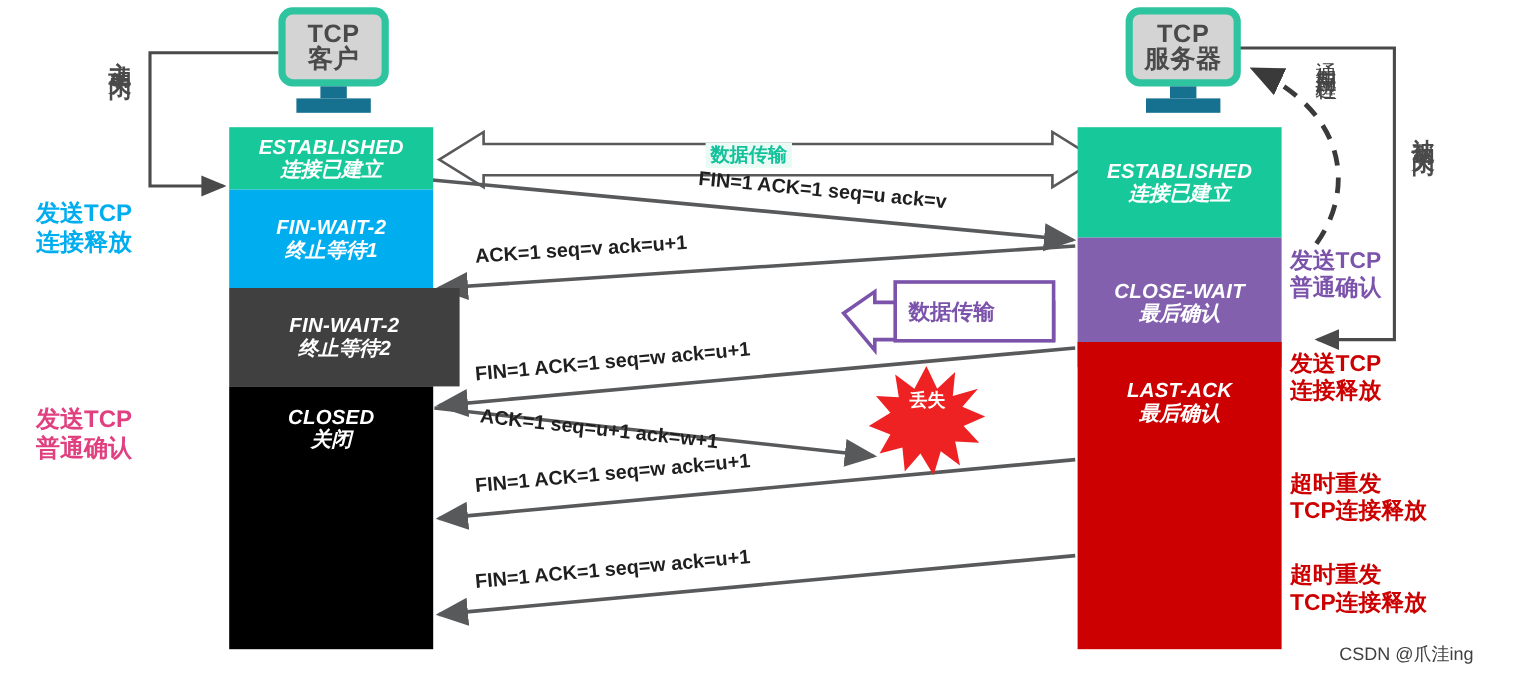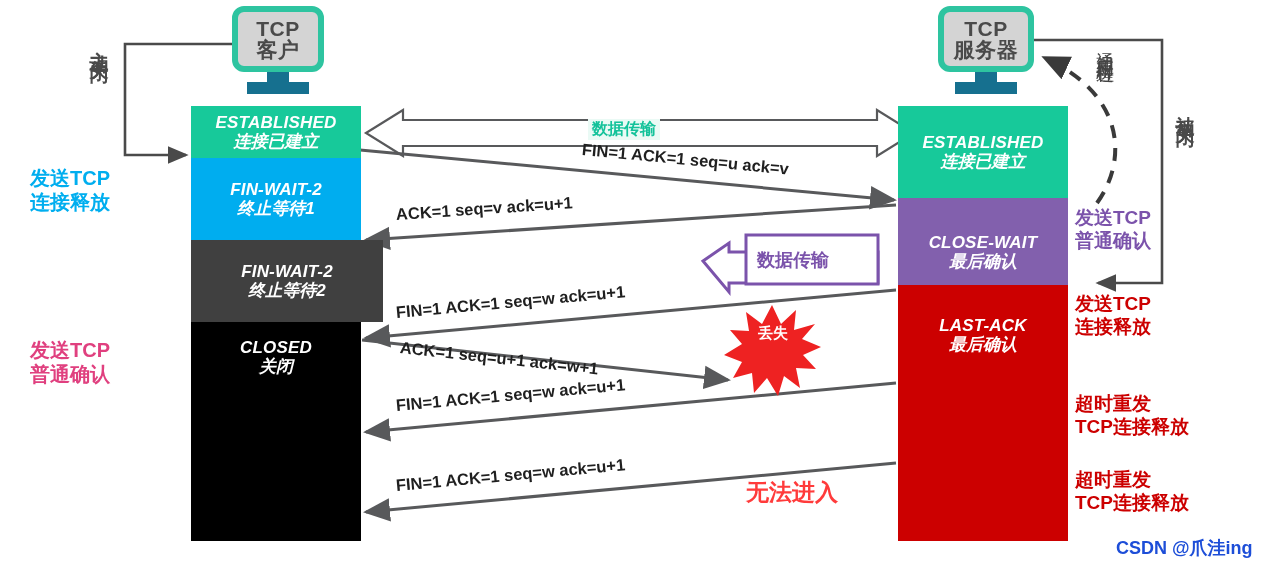--- a/index.html
+++ b/index.html
@@ -130,24 +130,23 @@
     color:#ffffff;
     font-weight:bold;
     font-size:15px;
     white-space:nowrap;
     text-align:center;
   }
 
   
   .watermark{
     position:absolute;
-    color:#1d4ed8;
-    font-size:18px;
-    white-space:nowrap;
-    font-weight:bold;
+    color:#404040;
+    font-size:15px;
+    white-space:nowrap;
   }
   svg{position:absolute;top:0;left:0;overflow:visible;}
 </style>
 </head>
 <body>
 
 <div id="stage">
 
   <svg width="1269" height="566">
     <defs>
@@ -316,18 +315,17 @@
 
   <div class="pkt" style="left:400px;top:338px;transform:rotate(6.2deg);transform-origin:left center;">ACK=1   seq=u+1   ack=w+1</div>
 
   <div class="pkt" style="left:396px;top:396px;transform:rotate(-5.2deg);transform-origin:left center;">FIN=1   ACK=1   seq=w   ack=u+1</div>
 
   <div class="pkt" style="left:396px;top:476px;transform:rotate(-5.2deg);transform-origin:left center;">FIN=1   ACK=1   seq=w   ack=u+1</div>
 
   <div class="burst-label" style="left:744px;top:324px;width:58px;">丢失</div>
 
   <div class="note" style="left:746px;top:478px;color:#ff3b3b;font-size:23px;text-shadow:1.5px 1.5px 0 #ffffff,-1.5px -1.5px 0 #ffffff,1.5px -1.5px 0 #ffffff,-1.5px 1.5px 0 #ffffff;">
-    <div>无法进入</div>
   </div>
 
   <div class="watermark" style="left:1116px;top:536px;">CSDN @爪洼ing</div>
 
 </div>
 
 </body></html>

